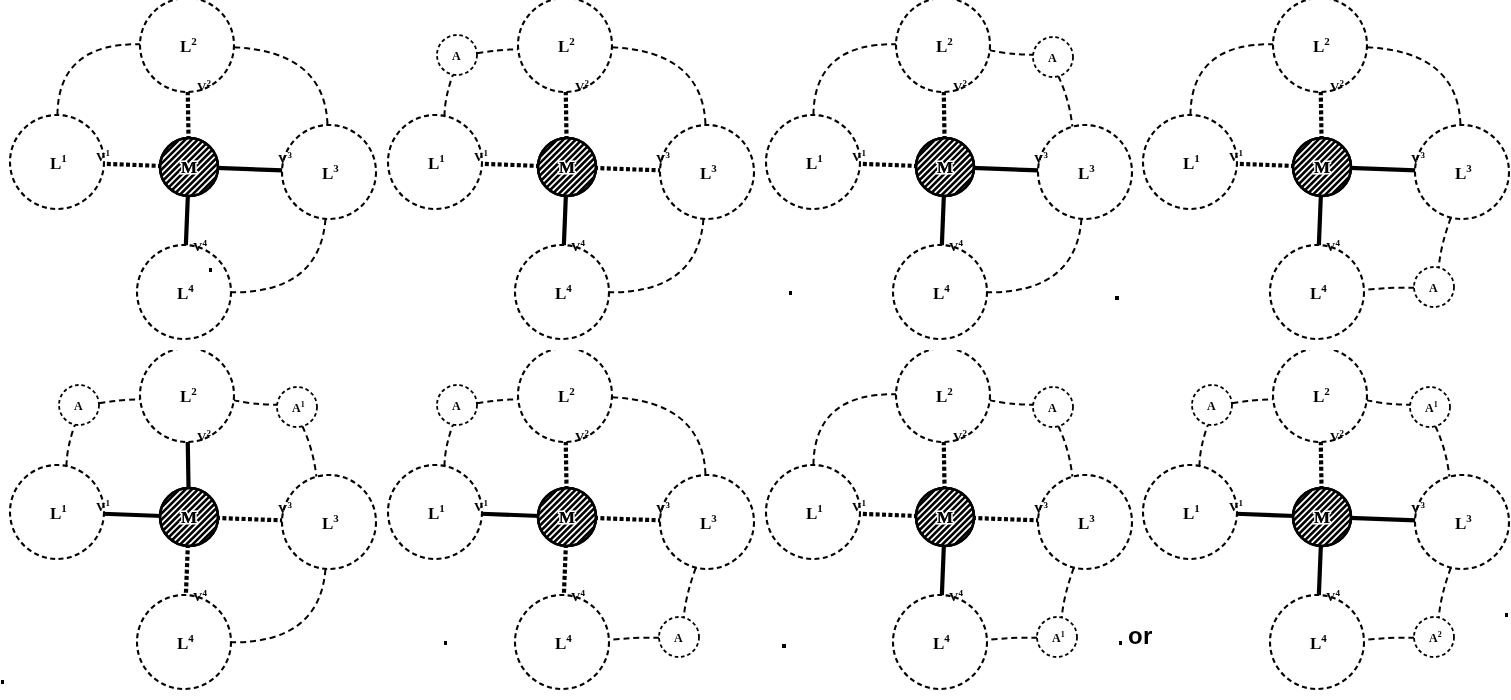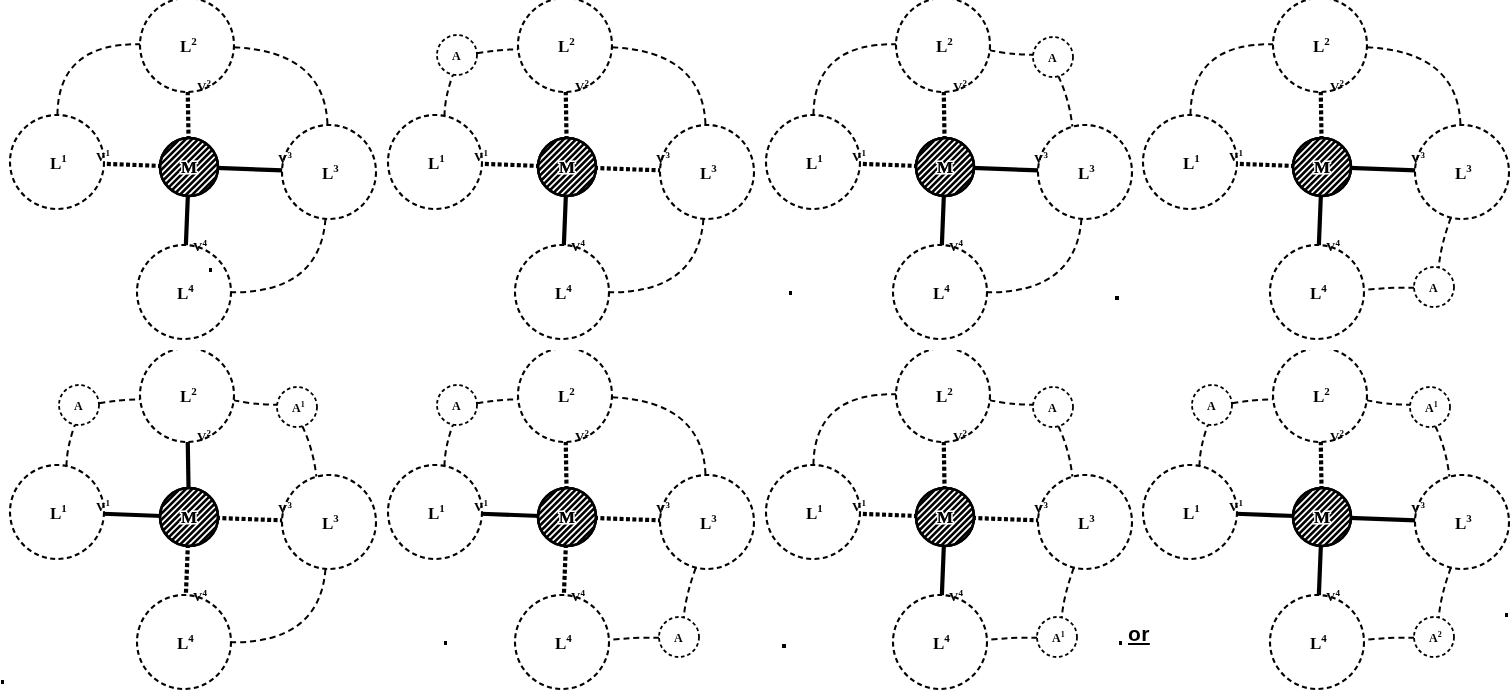--- a/index.html
+++ b/index.html
@@ -106,25 +106,24 @@
     stroke: #000000;
     stroke-width: 2.4;
   }
   .hatch-line {
     stroke: #000000;
     stroke-width: 2.6;
   }
   .or-text {
     position: absolute;
     font-family: "Liberation Sans", sans-serif;
-    font-size: 21px;
+    font-size: 24px;
     font-weight: 700;
     color: #000000;
     letter-spacing: 0.4px;
-    text-decoration: underline;
   }
   .speck {
     position: absolute;
     background: #000000;
   }
 </style>
 </head>
 <body>
 
 <div id="figure-canvas">

